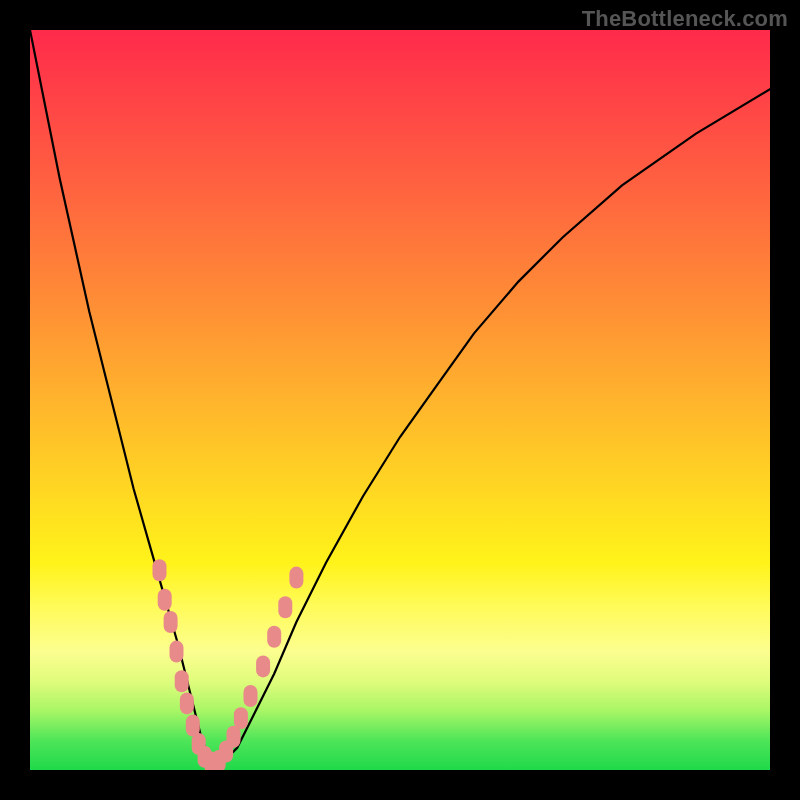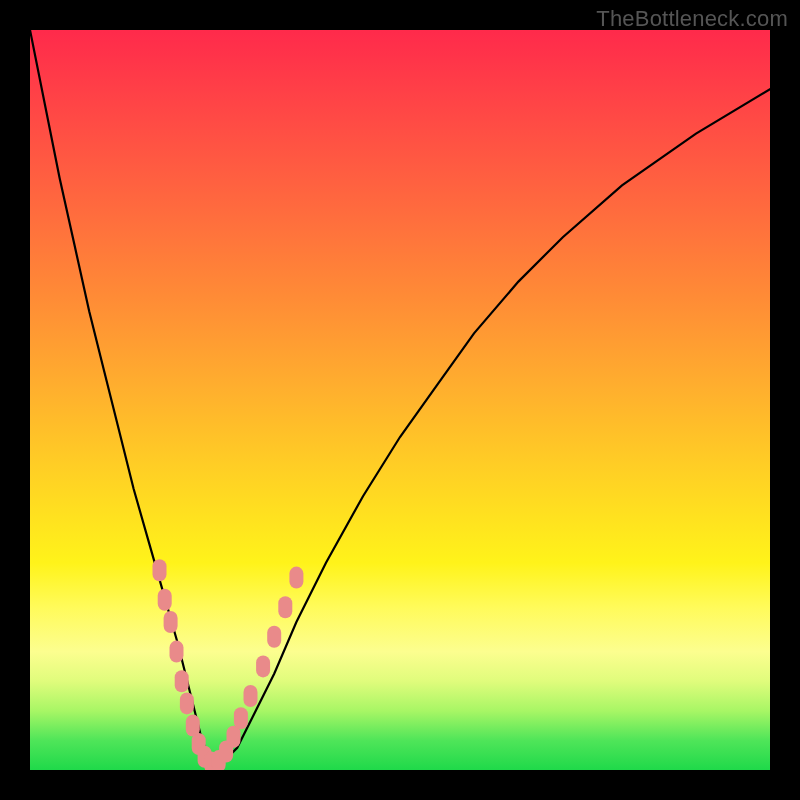--- a/index.html
+++ b/index.html
@@ -39,21 +39,21 @@
       #4fe559 96%,
       #1fd94a 100%
     );
   }
   .watermark {
     position: absolute;
     top: 6px;
     right: 12px;
     color: #555;
     font-size: 22px;
-    font-weight: 400;
+    font-weight: 700;
     letter-spacing: 0.2px;
     user-select: none;
   }
   svg.curve {
     position: absolute;
     left: 0; top: 0;
     width: 740px; height: 740px;
   }
 </style>
 </head>

